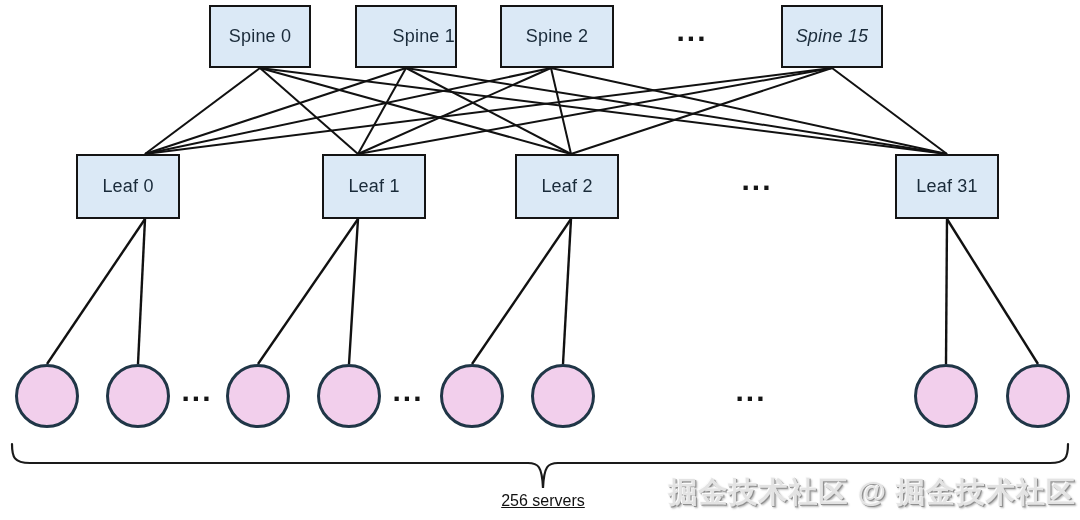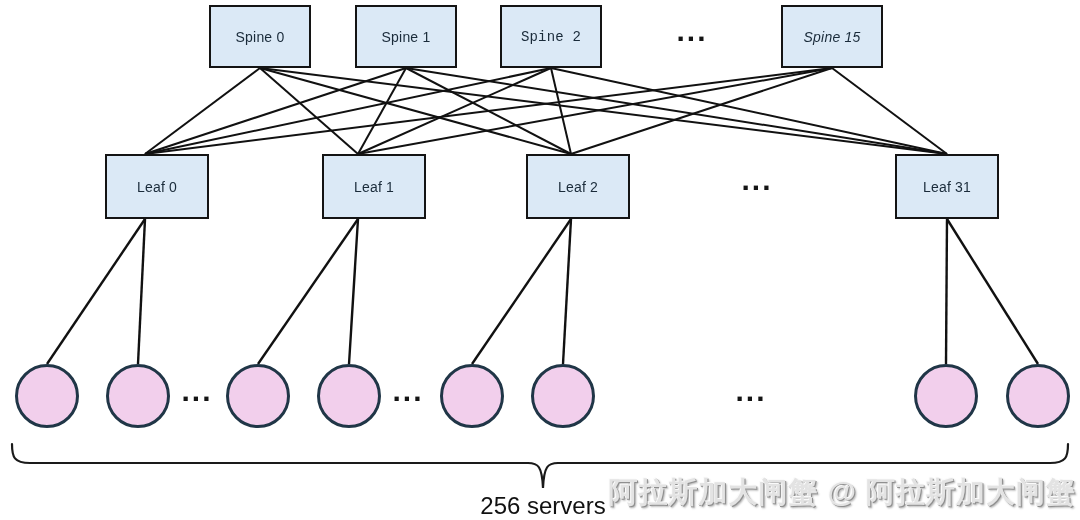--- a/index.html
+++ b/index.html
@@ -7,33 +7,33 @@
     position:relative;width:1080px;height:520px;background:#ffffff;overflow:hidden;
     font-family:"Liberation Sans",sans-serif;
   }
   .edges{position:absolute;left:0;top:0;width:1080px;height:520px;}
   .node{
     position:absolute;display:flex;align-items:center;justify-content:center;
     background:var(--node-fill);border:2.5px solid var(--node-border);
     box-sizing:border-box;z-index:2;
   }
   .node-label{
-    font-size:14px;color:var(--node-text);letter-spacing:.2px;white-space:nowrap;
+    font-size:18px;color:var(--node-text);letter-spacing:.2px;white-space:nowrap;
   }
   .server{
     position:absolute;border-radius:50%;background:var(--server-fill);
     border:3px solid var(--server-border);box-sizing:border-box;z-index:2;
   }
   .ellipsis{
     position:absolute;transform:translateX(-50%);font-weight:700;font-size:30px;
     line-height:1;letter-spacing:2px;color:#141414;z-index:2;white-space:nowrap;
   }
   .brace-label{
     position:absolute;left:543px;top:492px;transform:translateX(-50%);
-    font-size:24px;color:#111111;white-space:nowrap;z-index:2;
+    font-size:16px;color:#111111;white-space:nowrap;z-index:2;text-decoration:underline;
   }
   .watermark{
     position:absolute;right:4px;top:473px;font-size:29px;font-weight:700;
     color:#e3e3e3;white-space:nowrap;z-index:3;letter-spacing:1px;
     text-shadow:-1px -1px 0 #fbfbfb,1px 1px 0 #8f8f8f,2px 2px 2px #b5b5b5;
   }
 </style>
 </head>
 <body>
 
@@ -66,36 +66,36 @@
         <line x1="947" y1="219" x2="1038" y2="364" stroke="#111111" stroke-width="2.4"></line>
       </g>
     <path id="brace-path" d="M 12 444 C 12 457 14 463 30 463 L 528 463 C 538 463 542 466 543 488
              C 544 466 548 463 558 463 L 1050 463 C 1066 463 1068 457 1068 444" fill="none" stroke-width="2.2" stroke-linecap="round" stroke="#1a1a1a"></path>
   </svg>
 
   <div id="nodes-layer">
       <div class="node" style="left: 209px; top: 5px; width: 102px; height: 63px;">
         <span class="node-label">Spine 0</span>
       </div>
-      <div class="node" style="left: 355px; top: 5px; width: 102px; height: 63px;">
+      <div class="node" style="left: 355px; top: 5px; width: 102px; height: 63px; justify-content: flex-end;">
         <span class="node-label">Spine 1</span>
       </div>
-      <div class="node" style="left: 500px; top: 5px; width: 102px; height: 63px; font-family: Liberation Mono, monospace;">
+      <div class="node" style="left: 500px; top: 5px; width: 114px; height: 63px;">
         <span class="node-label">Spine 2</span>
       </div>
       <div class="node" style="left: 781px; top: 5px; width: 102px; height: 63px; font-style: italic;">
         <span class="node-label">Spine 15</span>
       </div>
-      <div class="node" style="left: 105px; top: 154px; width: 104px; height: 65px;">
+      <div class="node" style="left: 76px; top: 154px; width: 104px; height: 65px;">
         <span class="node-label">Leaf 0</span>
       </div>
       <div class="node" style="left: 322px; top: 154px; width: 104px; height: 65px;">
         <span class="node-label">Leaf 1</span>
       </div>
-      <div class="node" style="left: 526px; top: 154px; width: 104px; height: 65px;">
+      <div class="node" style="left: 515px; top: 154px; width: 104px; height: 65px;">
         <span class="node-label">Leaf 2</span>
       </div>
       <div class="node" style="left: 895px; top: 154px; width: 104px; height: 65px; justify-content: center;">
         <span class="node-label">Leaf 31</span>
       </div>
       <div class="ellipsis" style="left: 692px; top: 16px;">...</div>
       <div class="ellipsis" style="left: 757px; top: 165px;">...</div>
       <div class="ellipsis" style="left: 197px; top: 376px;">...</div>
       <div class="ellipsis" style="left: 408px; top: 376px;">...</div>
       <div class="ellipsis" style="left: 751px; top: 376px;">...</div>
@@ -104,14 +104,14 @@
       <div class="server" style="left: 226px; top: 364px; width: 64px; height: 64px;"></div>
       <div class="server" style="left: 317px; top: 364px; width: 64px; height: 64px;"></div>
       <div class="server" style="left: 440px; top: 364px; width: 64px; height: 64px;"></div>
       <div class="server" style="left: 531px; top: 364px; width: 64px; height: 64px;"></div>
       <div class="server" style="left: 914px; top: 364px; width: 64px; height: 64px;"></div>
       <div class="server" style="left: 1006px; top: 364px; width: 64px; height: 64px;"></div>
     </div>
 
   <div class="brace-label">256 servers</div>
 
-  <div class="watermark">阿拉斯加大闸蟹 @ 阿拉斯加大闸蟹</div>
+  <div class="watermark">掘金技术社区 @ 掘金技术社区</div>
 </div>
 
 </body></html>

